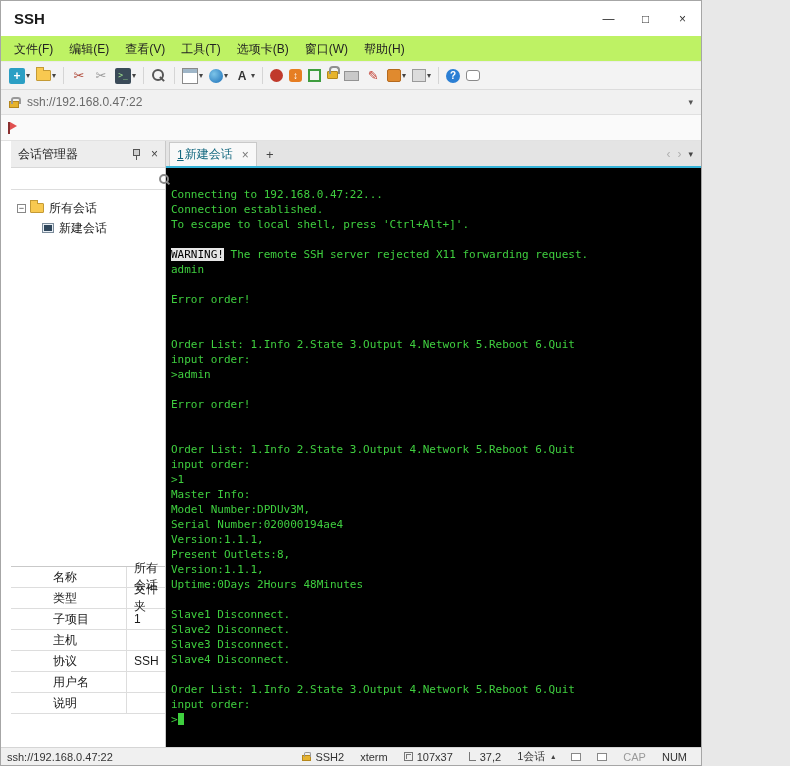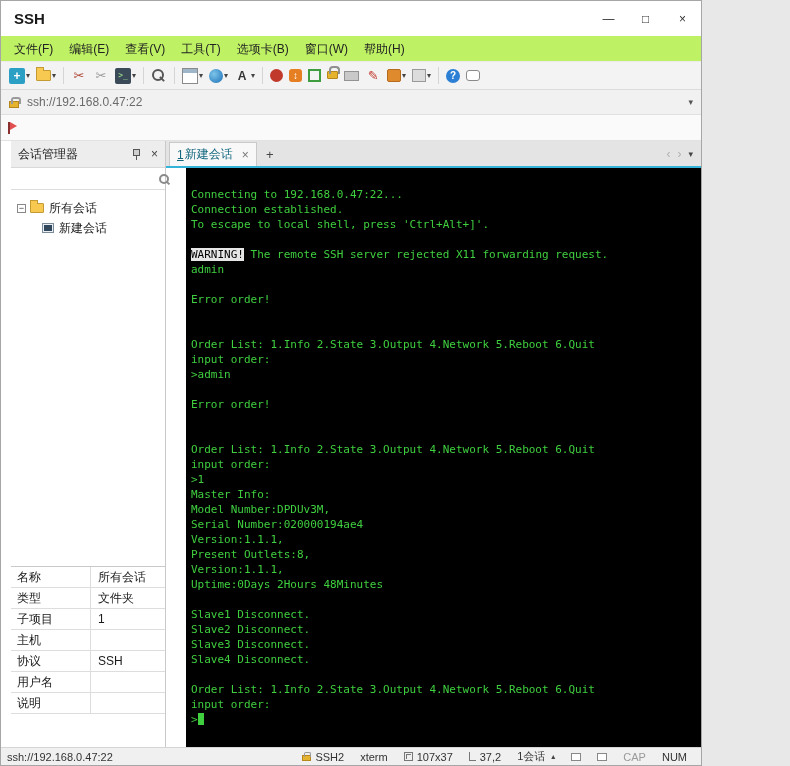--- a/index.html
+++ b/index.html
@@ -78,33 +78,33 @@
   .tree-row{display:flex;align-items:center;height:20px;padding-left:6px;}
   .tree-row.child{padding-left:31px;}
   .expander{width:9px;height:9px;border:1px solid #888;background:#fff;display:inline-flex;align-items:center;justify-content:center;font-size:9px;line-height:7px;color:#333;margin-right:4px;}
   .expander::before{content:"−";}
   .folder-icon{width:14px;height:10px;background:#f8c950;border:1px solid #c49a35;border-radius:1px;position:relative;margin-right:5px;}
   .folder-icon::before{content:"";position:absolute;top:-4px;left:-1px;width:6px;height:3px;background:#f8c950;border:1px solid #c49a35;border-bottom:none;}
   .session-icon{width:12px;height:10px;background:#e8eef4;border:1px solid #7b8b9a;position:relative;margin-right:5px;}
   .session-icon::before{content:"";position:absolute;left:1px;right:1px;top:1px;bottom:1px;background:#30475c;}
   .props{flex:0 0 auto;border-top:1px solid #c9c9c9;margin-bottom:33px;}
   .prop-row{display:flex;height:21px;border-bottom:1px solid #ddd;align-items:stretch;}
-  .prop-label{width:80px;flex:0 0 80px;padding-left:6px;border-right:1px solid #ddd;display:flex;align-items:center;}
+  .prop-label{width:80px;flex:0 0 80px;padding-left:6px;border-right:1px solid #ddd;display:flex;align-items:center;margin-left:36px;}
   .prop-value{flex:1;padding-left:7px;display:flex;align-items:center;}
 
   
   .term-pane{flex:1;display:flex;flex-direction:column;min-width:0;}
   .tabbar{height:27px;flex:0 0 27px;background:#e4e4e4;display:flex;align-items:flex-end;padding-left:3px;}
   .tab{height:24px;background:#f8f8f8;display:flex;align-items:center;padding:0 7px;color:#13687f;border:1px solid #c9c9c9;border-bottom:none;}
   .tab-num{text-decoration:underline;margin-right:1px;}
   .tab-close{margin-left:9px;color:#777;}
   .tab-add{width:20px;height:20px;display:flex;align-items:center;justify-content:center;color:#444;font-size:13px;margin:0 0 2px 3px;}
   .tab-nav{margin-left:auto;display:flex;align-items:center;gap:7px;padding:0 8px 5px 0;color:#b0b0b0;font-size:12px;}
   .tab-nav .tn-caret{color:#444;font-size:9px;}
-  .terminal{flex:1;font-family:"DejaVu Sans Mono","Liberation Mono",monospace;font-size:11px;line-height:15px;padding:19px 5px 0 5px;overflow:hidden;margin-left:20px;}
+  .terminal{flex:1;font-family:"DejaVu Sans Mono","Liberation Mono",monospace;font-size:11px;line-height:15px;padding:19px 5px 0 5px;overflow:hidden;}
   .term-line{white-space:pre;min-height:15px;}
   .term-line .inverse{background:#e6e6e6;color:#000;}
   .cursor{display:inline-block;width:6px;height:12px;background:currentColor;vertical-align:-2px;}
 
   
   .statusbar{height:18px;flex:0 0 18px;background:#f0f0f0;border-top:1px solid #d5d5d5;display:flex;align-items:center;font-size:11px;padding:0 6px;color:#333;}
   .sb-left{flex:1;}
   .sb-right{display:flex;align-items:center;}
   .sb-item{display:flex;align-items:center;padding:0 8px;gap:4px;}
   .sb-item.muted{color:#9a9a9a;}

